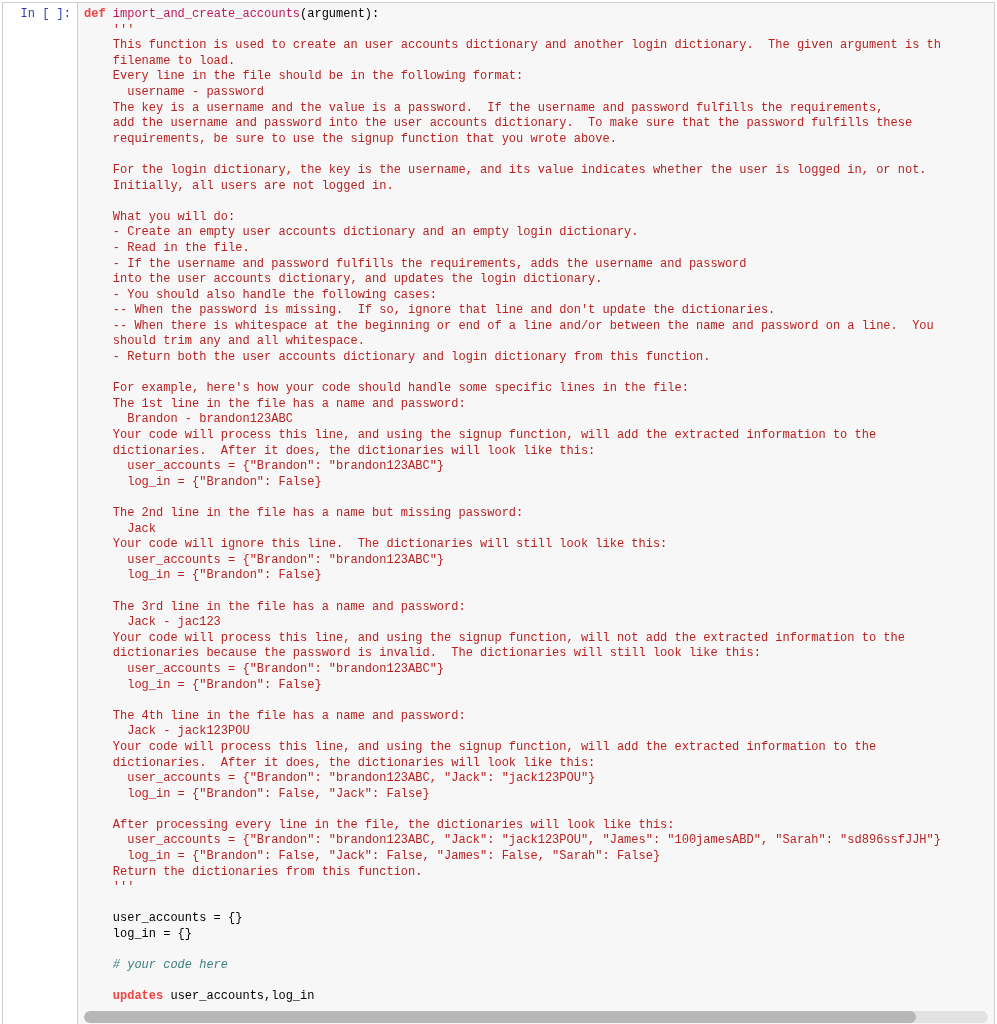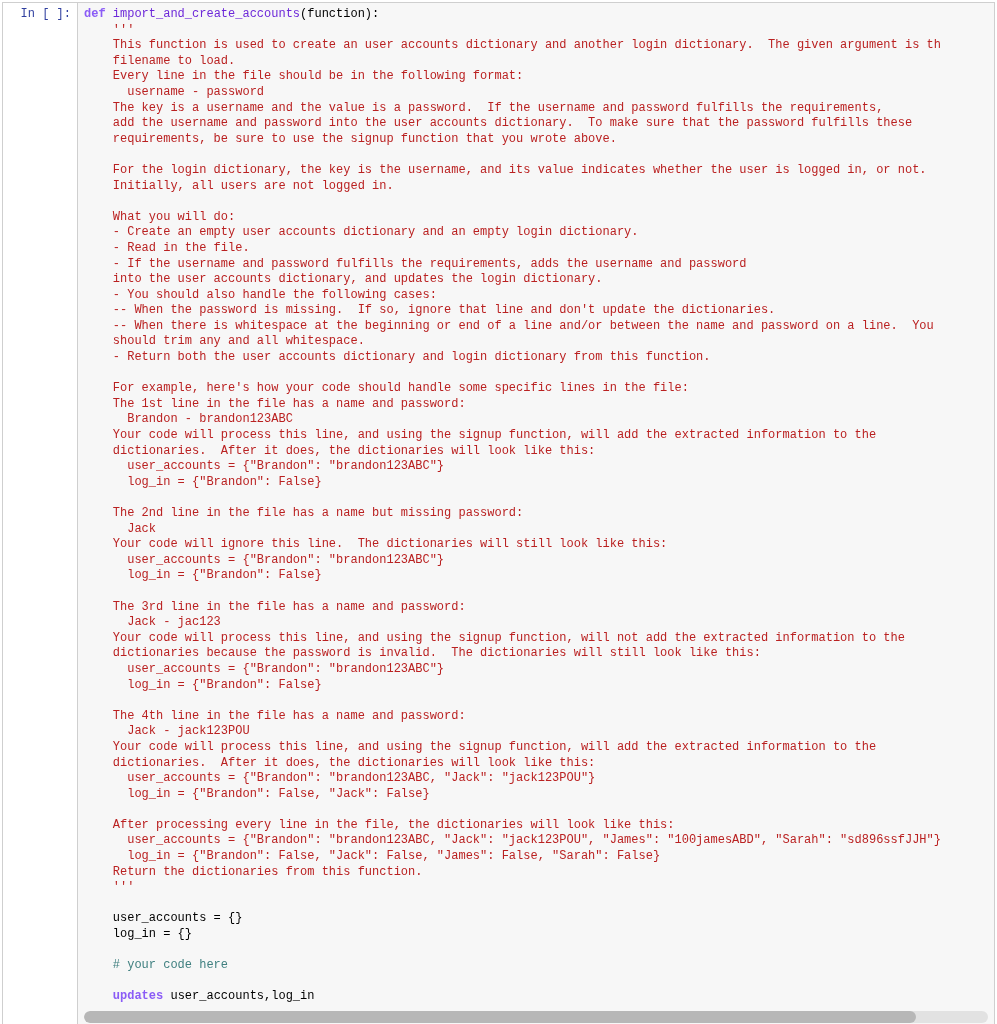--- a/index.html
+++ b/index.html
@@ -56,34 +56,34 @@
   .hscroll-thumb {
     position: absolute;
     left: 0;
     top: 0;
     height: 100%;
     width: 92%;
     background: #b7b7b7;
     border-radius: 6px;
   }
   
-  .kw   { color: #8b5cf6; font-weight: bold; }   
-  .fn   { color: #6d28d9; }                       
+  .kw   { color: #ef4444; font-weight: bold; }   
+  .fn   { color: #be185d; }                       
   .pn   { color: #000; }                          
   .doc  { color: #BA2121; }                       
-  .cmt  { color: #408080; }   
+  .cmt  { color: #408080; font-style: italic; }   
 </style>
 </head>
 <body>
 
 <div class="notebook">
   <div class="cell">
     <div class="prompt-col">In [ ]:</div>
     <div class="input-area-wrap">
-      <div class="input-area"><span class="kw">def</span> <span class="fn">import_and_create_accounts</span><span class="pn">(function):</span>
+      <div class="input-area"><span class="kw">def</span> <span class="fn">import_and_create_accounts</span><span class="pn">(argument):</span>
 <span class="doc">    '''</span>
 <span class="doc">    This function is used to create an user accounts dictionary and another login dictionary.  The given argument is th
     filename to load.
     Every line in the file should be in the following format:
       username - password
     The key is a username and the value is a password.  If the username and password fulfills the requirements,
     add the username and password into the user accounts dictionary.  To make sure that the password fulfills these
     requirements, be sure to use the signup function that you wrote above.
 
     For the login dictionary, the key is the username, and its value indicates whether the user is logged in, or not.

